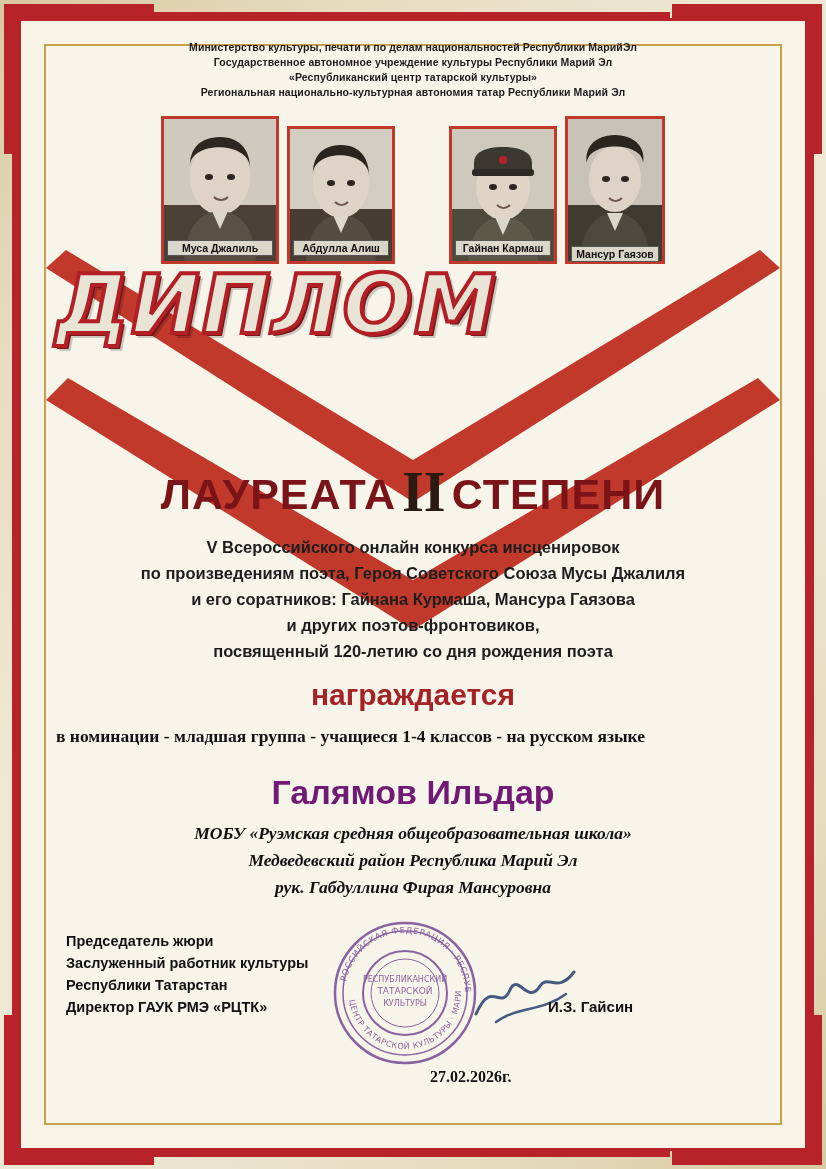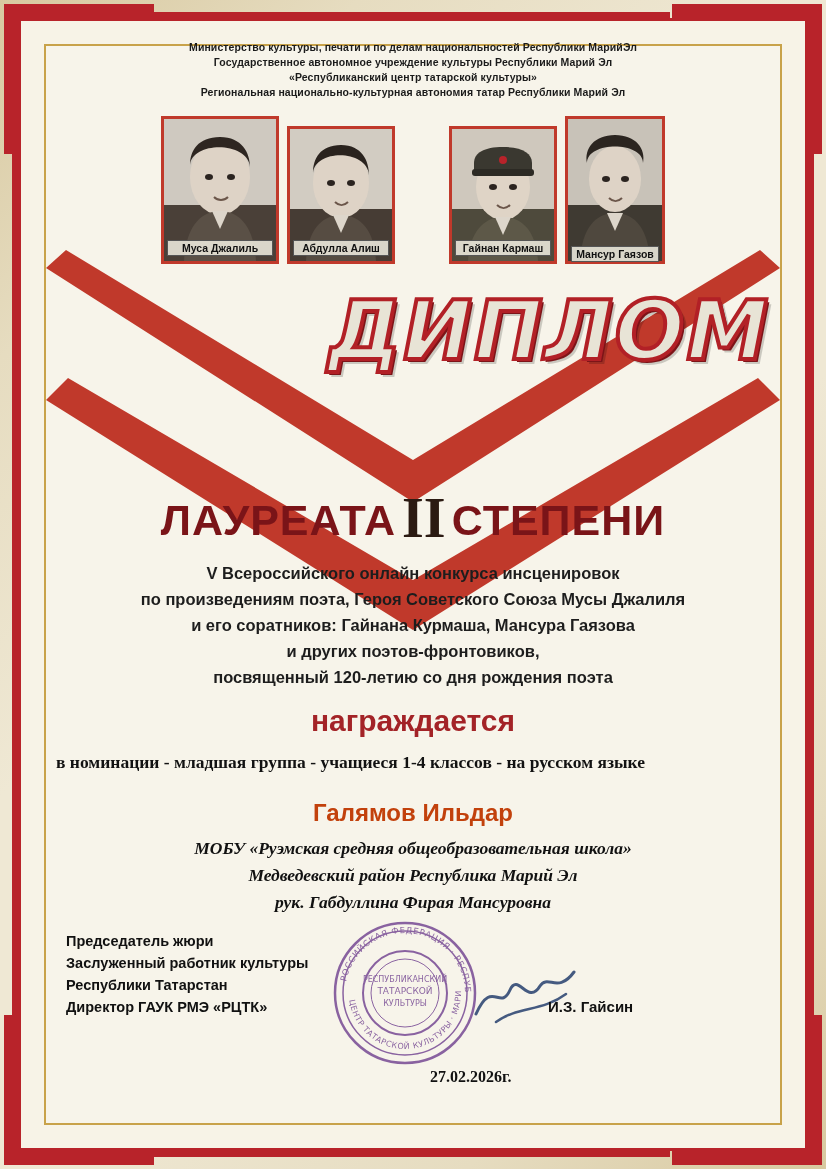--- a/index.html
+++ b/index.html
@@ -138,22 +138,21 @@
     color: #111;
     background: rgba(238,234,222,0.88);
     padding: 1px 0 1px;
     border: 1px solid #555;
     white-space: nowrap;
     overflow: hidden;
   }
   .p3 .name { bottom: -1px; }
 
   .title-diplom {
-    text-align: right;
-    margin-top: 26px;
+    text-align: left;
     font-family: "DejaVu Sans", sans-serif;
     font-size: 82px;
     font-weight: bold;
     font-style: italic;
     letter-spacing: 2px;
     color: #e8e4d6;
     -webkit-text-stroke: 4px #b22026;
     text-shadow:
       3px 3px 0 #7d1418,
       5px 5px 0 rgba(0,0,0,0.18);
@@ -204,22 +203,22 @@
     margin-top: 14px;
     color: #121212;
     font-family: "Liberation Serif", serif;
     font-size: 17.5px;
     font-weight: bold;
   }
 
   .recipient {
     text-align: center;
     margin-top: 26px;
-    color: #c2410c;
-    font-size: 24px;
+    color: #701a75;
+    font-size: 34px;
     font-weight: bold;
   }
 
   .recipient-details {
     text-align: center;
     margin-top: 8px;
     color: #111;
     font-family: "Liberation Serif", serif;
     font-size: 17.5px;
     font-style: italic;

